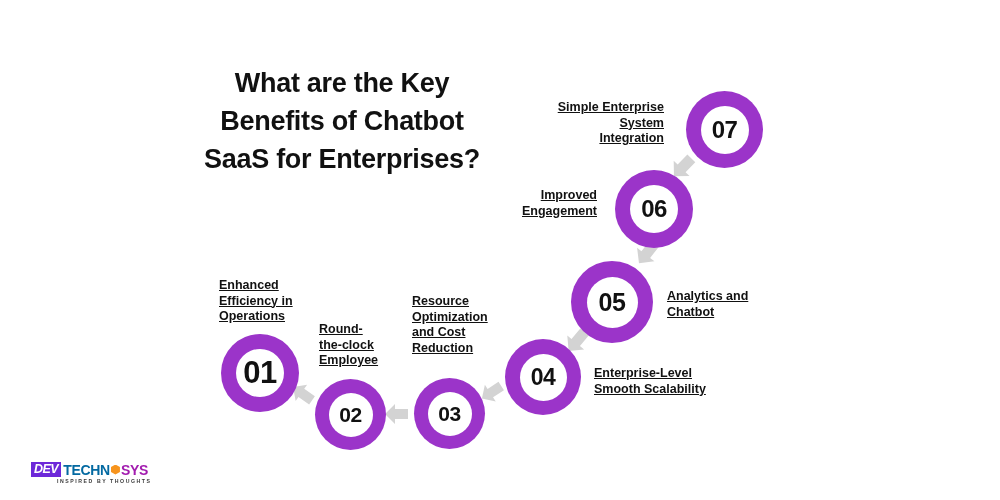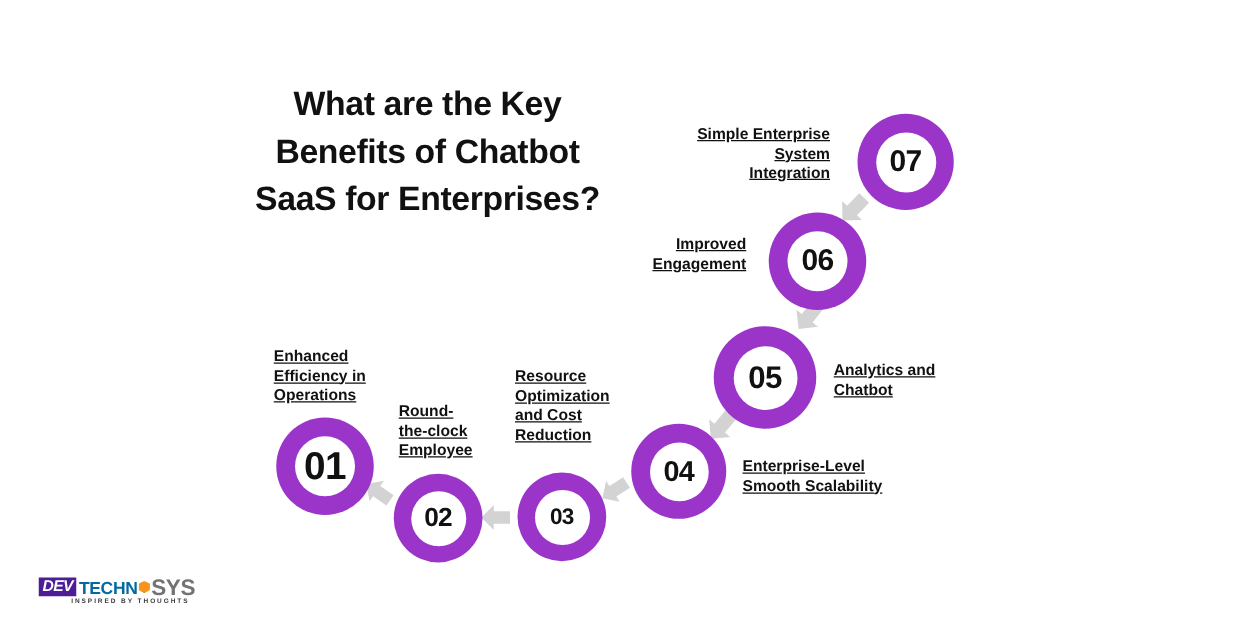--- a/index.html
+++ b/index.html
@@ -82,21 +82,21 @@
     display: flex;
     flex-direction: column;
     align-items: flex-start;
   }
   #logo-row {
     display: flex;
     align-items: center;
     height: 15px;
   }
   .logo-dev {
-    background: #4c1d95;
+    background: #6d28d9;
     color: #ffffff;
     font-size: 12.5px;
     font-weight: 700;
     font-style: italic;
     letter-spacing: -0.5px;
     padding: 1px 3px 1px 3px;
     line-height: 13px;
     font-family: "Liberation Sans", sans-serif;
   }
   .logo-techno {
@@ -109,22 +109,22 @@
   }
   .logo-hex {
     width: 9px;
     height: 10px;
     margin: 0 1px;
     background: #F7941D;
     clip-path: polygon(50% 0%, 100% 25%, 100% 75%, 50% 100%, 0% 75%, 0% 25%);
     display: inline-block;
   }
   .logo-sys {
-    color: #737373;
-    font-size: 18px;
+    color: #a21caf;
+    font-size: 14px;
     font-weight: 700;
     letter-spacing: -0.3px;
     line-height: 14px;
   }
   #logo-tagline {
     font-size: 5.2px;
     letter-spacing: 1.55px;
     color: #3A3A3A;
     font-weight: 700;
     margin-top: 1px;
@@ -192,21 +192,21 @@
     <div class="inner" style="width:44px; height:44px; font-size:21px;">
       <span>02</span>
     </div>
   </div>
 
   <div class="step-label left-align" style="left:412px; top:294px; width:110px;">Resource
 Optimization
 and Cost
 Reduction</div>
   <div class="step-circle" style="left:414px; top:378px; width:71px; height:71px;">
-    <div class="inner" style="width:44px; height:44px; font-size:18px;">
+    <div class="inner" style="width:44px; height:44px; font-size:21px;">
       <span>03</span>
     </div>
   </div>
 
   <div class="step-label left-align" style="left:594px; top:366px; width:160px;">Enterprise-Level
 Smooth Scalability</div>
   <div class="step-circle" style="left:505px; top:339px; width:76px; height:76px;">
     <div class="inner" style="width:47px; height:47px; font-size:23px;">
       <span>04</span>
     </div>

